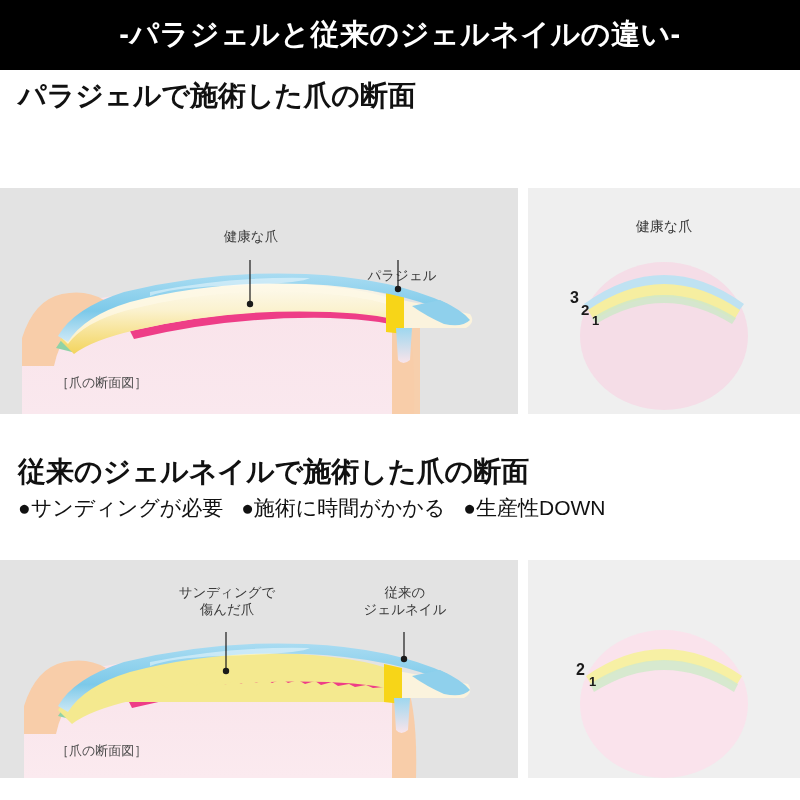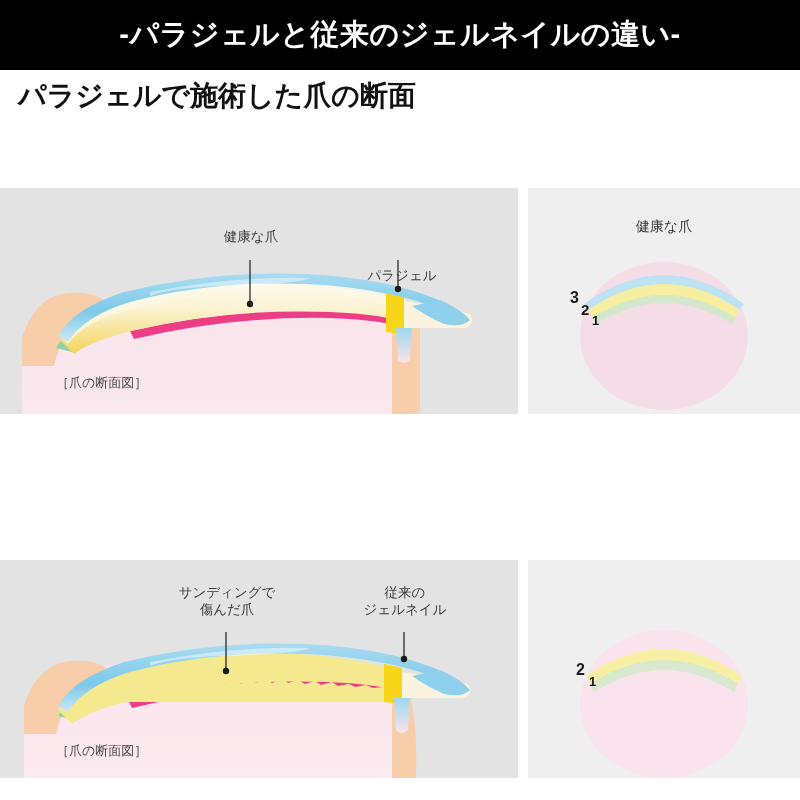--- a/index.html
+++ b/index.html
@@ -163,20 +163,26 @@
       <path d="M64 130 Q136 84 208 130 L204 136 Q136 94 68 136 Z" fill="#cfe8c9" opacity="0.85"></path>
     </svg>
     <div class="lbl big" style="left:0;top:30px;width:272px;">
       <div>健康な爪</div>
     </div>
     <div class="numlbl" style="left:42px;top:102px;font-size:16px;">3</div>
     <div class="numlbl" style="left:53px;top:114px;font-size:15px;">2</div>
     <div class="numlbl" style="left:64px;top:126px;font-size:13px;">1</div>
   </div>
 
+  <div class="sect-head" style="top:458px;">
+    <div class="h1">従来のジェルネイルで施術した爪の断面</div>
+    <div class="bullets">
+      <span class="b">●サンディングが必要</span><span class="b">●施術に時間がかかる</span><span class="b">●生産性DOWN</span>
+    </div>
+  </div>
 
   <div class="panel-left" style="top:560px;height:218px;">
     <svg width="518" height="218" viewBox="0 0 518 218">
       <defs>
         <linearGradient id="gelGradB" x1="0" y1="0" x2="0" y2="1">
           <stop offset="0%" stop-color="#a9dcf2"></stop>
           <stop offset="60%" stop-color="#7cc9e9"></stop>
           <stop offset="100%" stop-color="#cde8f5"></stop>
         </linearGradient>
         <linearGradient id="bedGradB" x1="0" y1="0" x2="0" y2="1">

